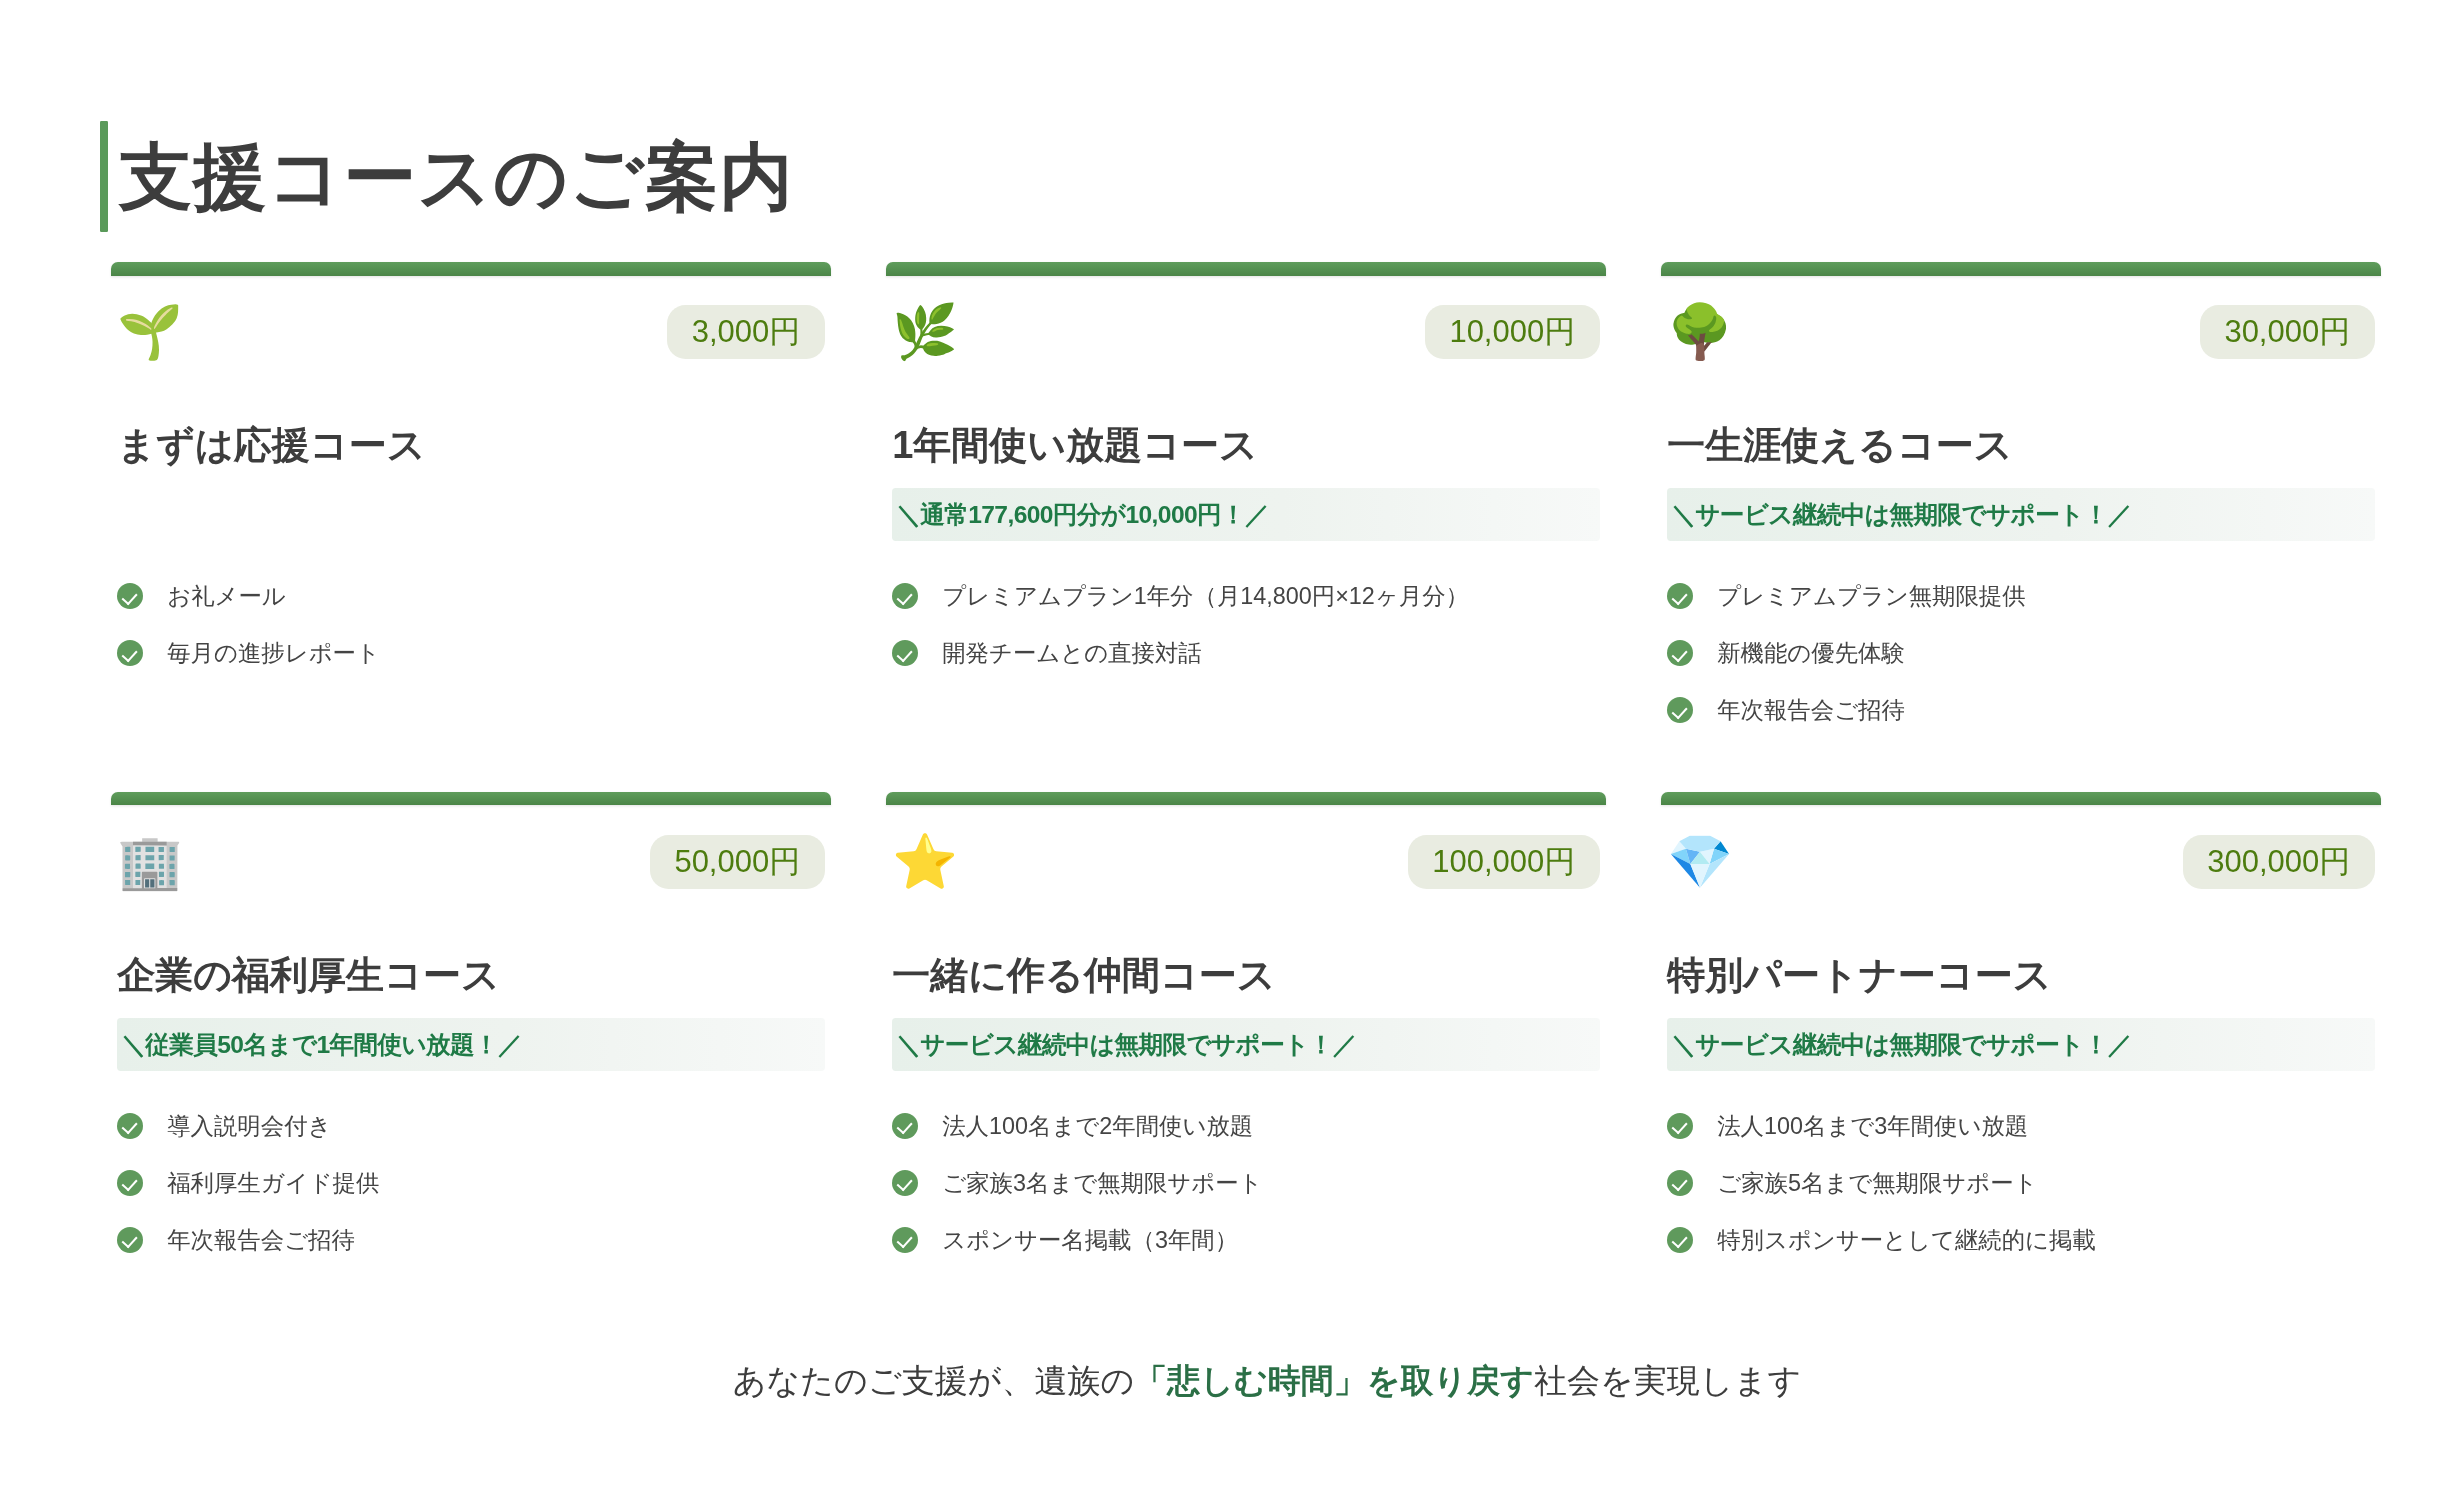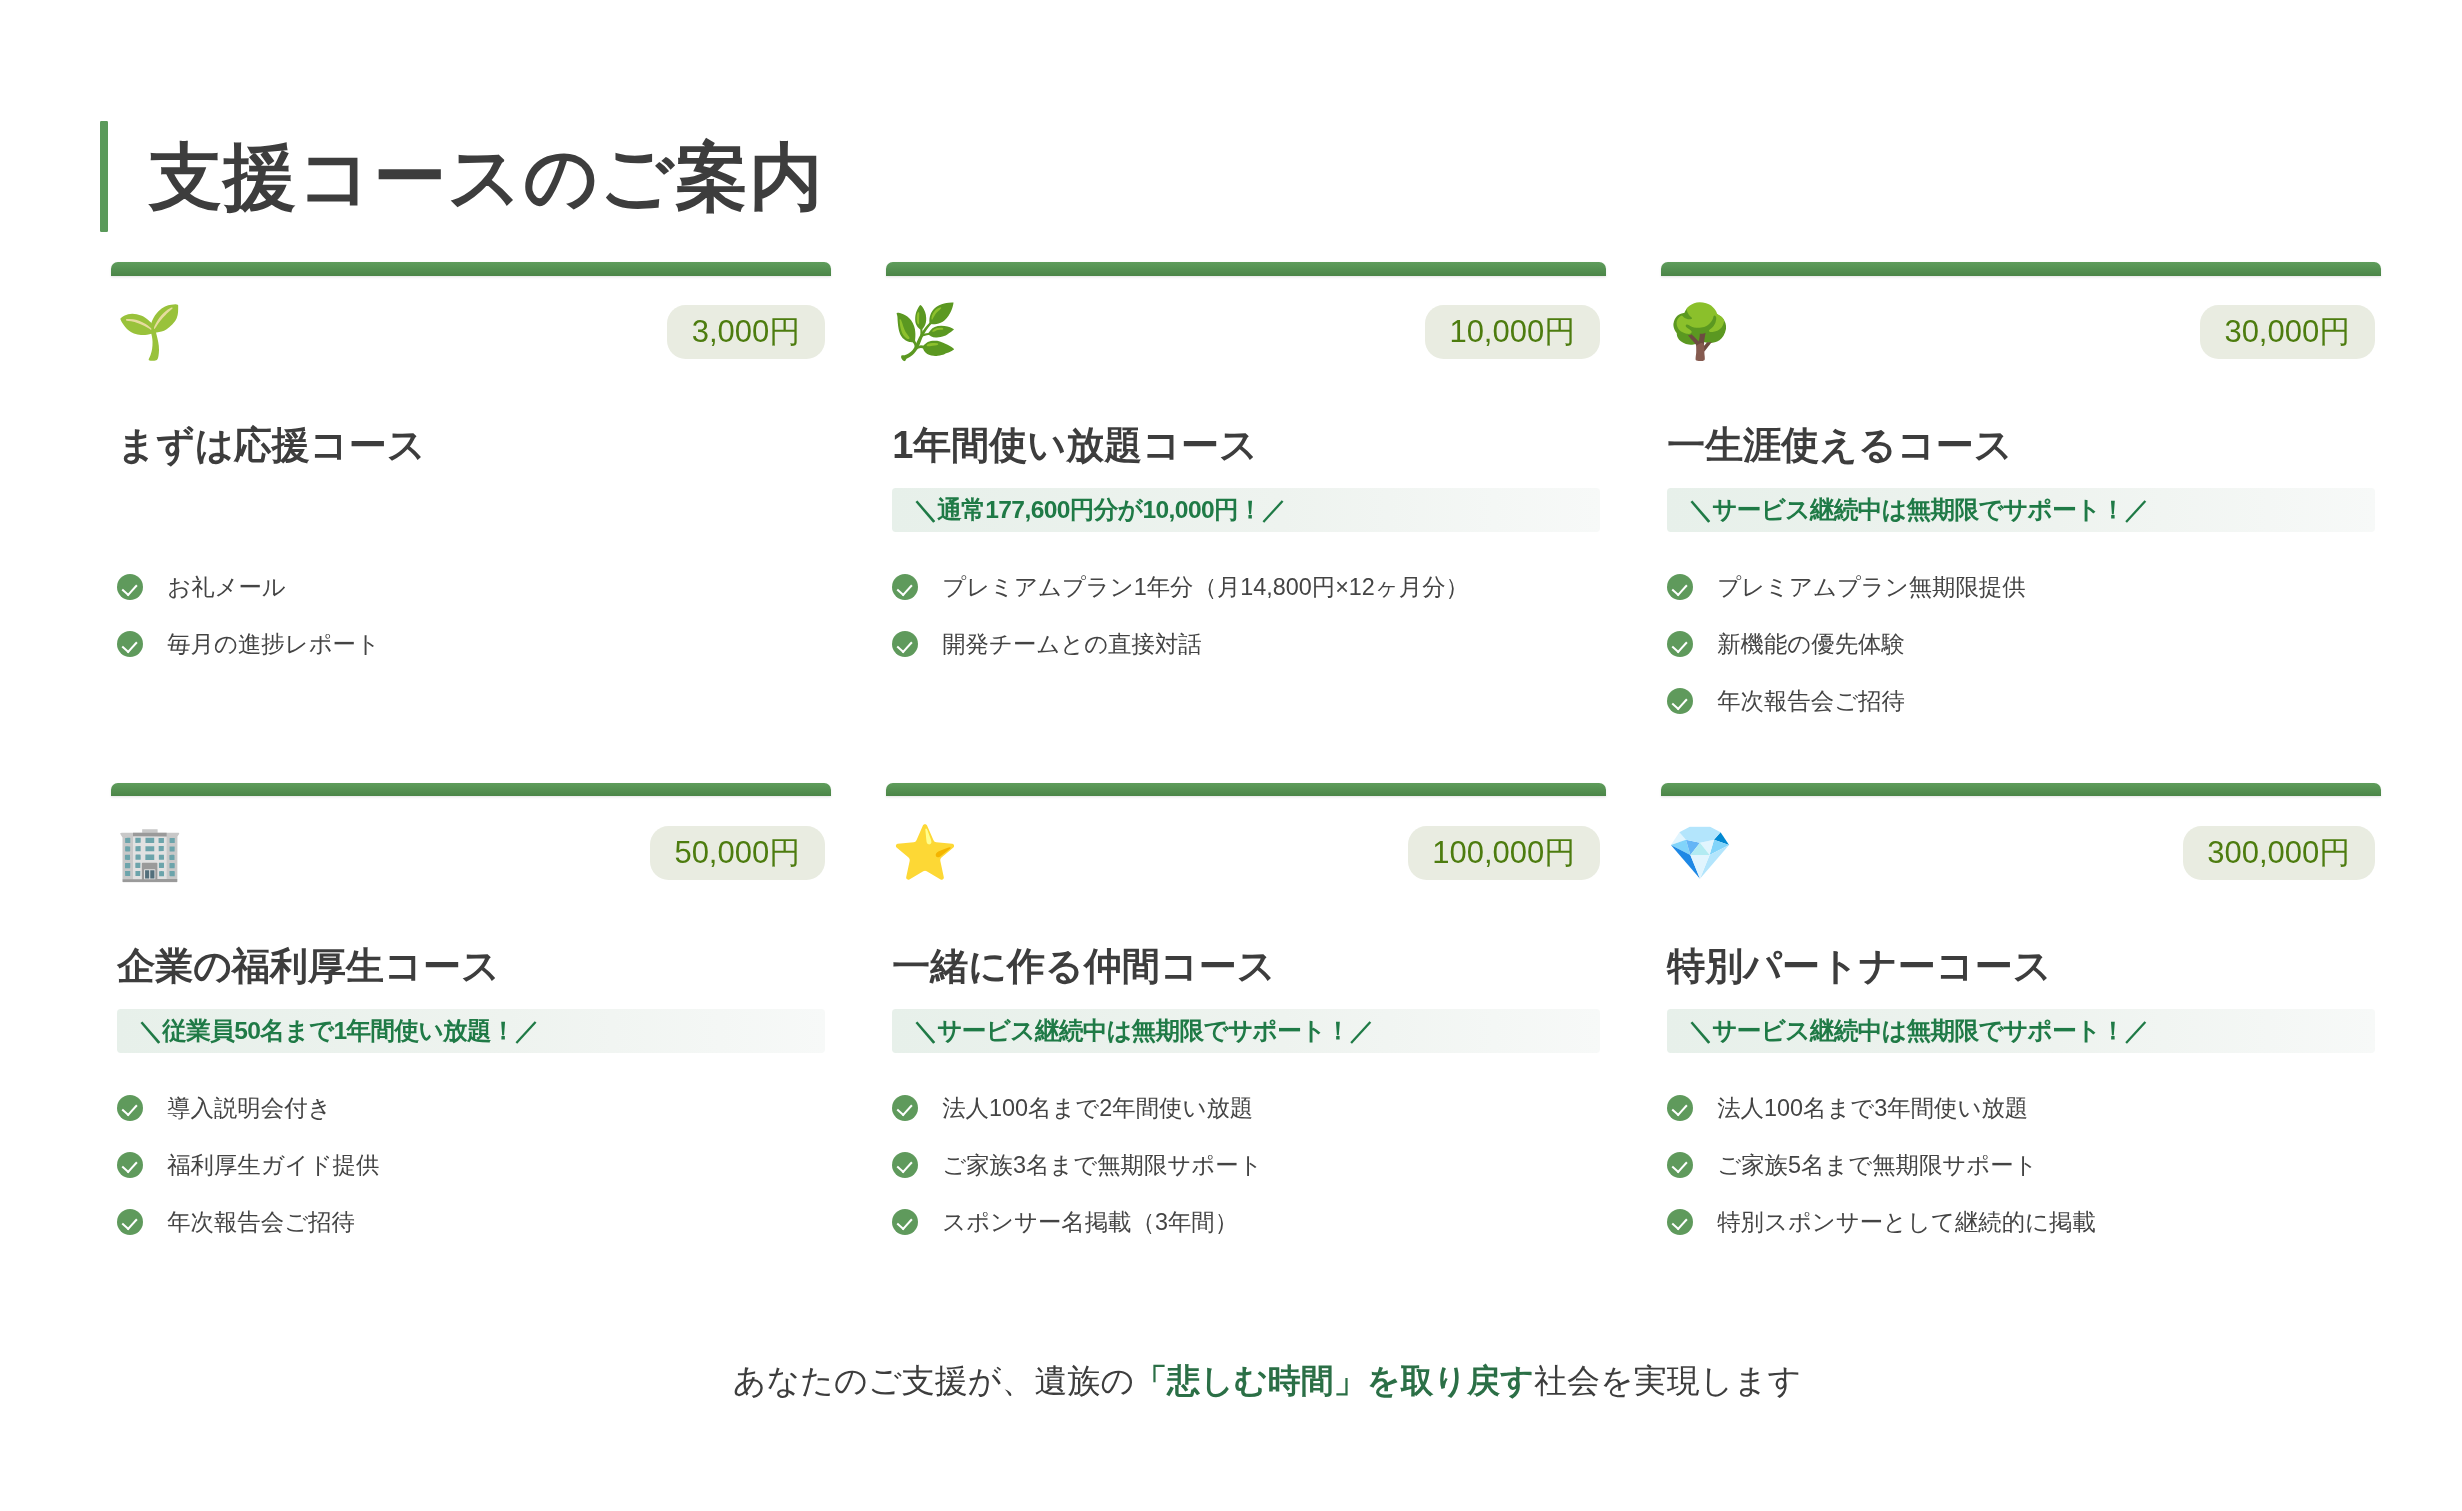--- a/index.html
+++ b/index.html
@@ -16,21 +16,21 @@
     position: relative;
   }
 
   
   .page-header {
     position: absolute;
     left: 100px;
     top: 91px;
     display: flex;
     align-items: center;
-    gap: 41px;
+    gap: 11px;
   }
   .title-accent-bar {
     width: 8px;
     height: 111px;
     background: #5a9a5a;
     border-radius: 1.2px;
     flex: none;
   }
   .page-title {
     font-size: 73px;
@@ -90,26 +90,26 @@
   .card-title {
     margin-top: 48px;
     font-size: 38px;
     font-weight: bold;
     color: #3d3d3d;
     line-height: 1.05;
     white-space: nowrap;
   }
   .card-banner {
     margin-top: 22px;
-    height: 44px;
+    height: 53px;
     background: linear-gradient(90deg, #e7f0ea 0%, #eef3ef 55%, #f7f9f8 100%);
     border-radius: 3.7px;
     display: flex;
     align-items: center;
-    padding-left: 21px;
+    padding-left: 4px;
   }
   .card-banner .banner-text {
     font-size: 24.6px;
     font-weight: bold;
     color: #1f7a46;
     white-space: nowrap;
     letter-spacing: -0.6px;
   }
   .card-banner.is-hidden { visibility: hidden; }
 

